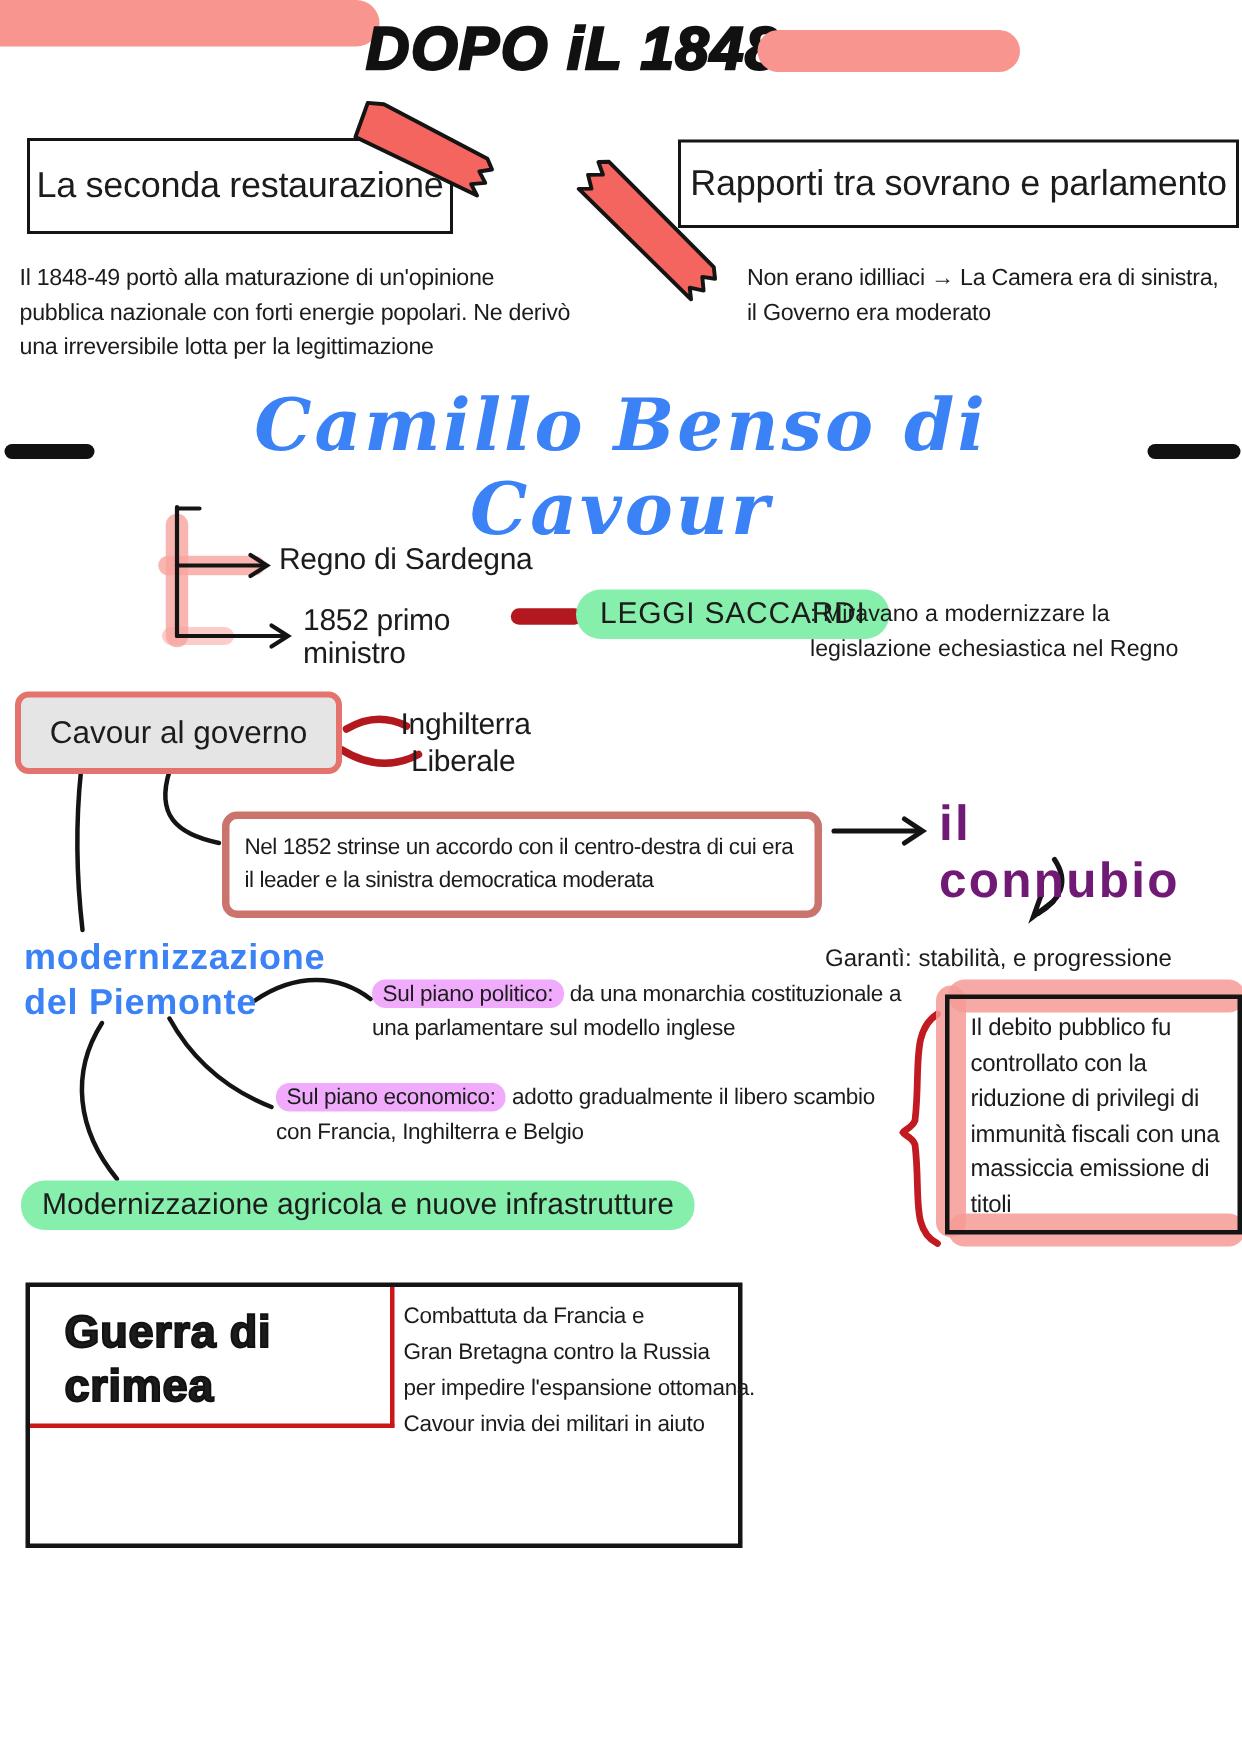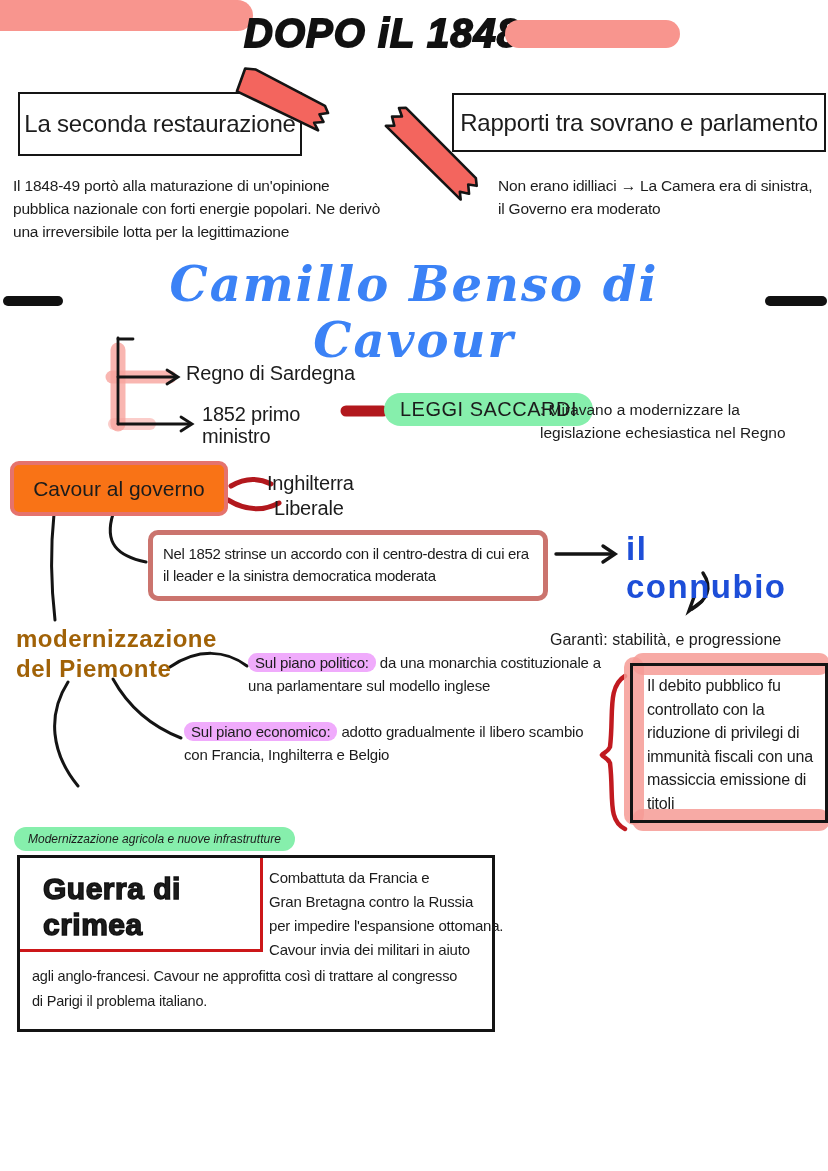--- a/index.html
+++ b/index.html
@@ -37,38 +37,38 @@
 
   .hand{font-size:20px;letter-spacing:-0.2px;line-height:22px;}
   #label-regno{left:186px;top:362px;}
   #label-ministro{left:202px;top:403px;}
 
   .pill{background:#86efac;border-radius:18px;display:inline-block;}
   #leggi-pill{left:384px;top:393px;padding:5px 16px;font-size:20px;letter-spacing:0.5px;}
   #leggi-text{left:540px;top:398px;width:250px;font-size:15.5px;line-height:23px;}
 
   #box-governo{left:10px;top:461px;width:210px;height:47px;border:4px solid #e5736d;border-radius:9px;
-      background:#f97316;display:flex;align-items:center;justify-content:center;font-size:21px;}
+      background:#e5e5e5;display:flex;align-items:center;justify-content:center;font-size:21px;}
   #tag-riformista{left:267px;top:472px;}
   #tag-liberale{left:274px;top:497px;}
 
-  #box-accordo{left:148px;top:530px;width:400px;height:71px;border:5.5px solid #cb746e;border-radius:10px;
+  #box-accordo{left:148px;top:541px;width:400px;height:71px;border:5.5px solid #cb746e;border-radius:10px;
       background:#ffffff;box-sizing:border-box;padding:8px 10px;font-size:15px;line-height:22px;letter-spacing:-0.3px;}
 
-  #connubio{left:626px;top:530px;width:180px;font-weight:bold;font-size:33px;letter-spacing:1.5px;color:#1d4ed8;}
+  #connubio{left:626px;top:530px;width:180px;font-weight:bold;font-size:33px;letter-spacing:1.5px;color:#701a75;}
   #garanti{left:550px;top:611px;font-size:16px;margin-top:20px;}
 
   #mod-title{left:16px;top:624px;width:225px;font-weight:bold;font-size:24px;line-height:30px;
-      letter-spacing:0.5px;color:#a16207;}
+      letter-spacing:0.5px;color:#3b82f6;}
 
   .hl{background:#f0abfc;border-radius:9px;padding:1px 7px;}
   .labeled{font-size:15px;line-height:23px;letter-spacing:-0.2px;}
   #politico{left:248px;top:651px;width:400px;}
   #economico{left:184px;top:720px;width:445px;}
-  #agricola-pill{left:14px;top:827px;padding:5px 14px;border-radius:16px;font-size:12px;font-style:italic;}
+  #agricola-pill{left:14px;top:787px;padding:5px 14px;border-radius:16px;font-size:20px;}
 
   
   #debito-wrap{left:624px;top:652px;width:206px;height:182px;}
   .strip{position:absolute;background:#f69b95;opacity:0.85;border-radius:12px;}
   #debito-box{position:absolute;left:6px;top:11px;width:198px;height:160px;border:3.5px solid #141414;
       box-sizing:border-box;padding:8px 0 0 14px;font-size:16px;line-height:23.5px;letter-spacing:-0.2px;background:transparent;}
 
   
   #crimea-box{left:17px;top:855px;width:478px;height:177px;border:3px solid #141414;box-sizing:border-box;}
   #crimea-title{position:absolute;left:23px;top:13px;font-weight:900;font-size:30px;line-height:36px;
@@ -191,22 +191,20 @@
 
   <div id="crimea-box" class="abs z2">
     <div id="crimea-title" class="ml">Guerra di
 crimea</div>
     <div id="crimea-vline"></div>
     <div id="crimea-hline"></div>
     <div id="crimea-right" class="ml">Combattuta da Francia e
 Gran Bretagna contro la Russia
 per impedire l'espansione ottomana.
 Cavour invia dei militari in aiuto</div>
-    <div id="crimea-bottom" class="ml">agli anglo-francesi. Cavour ne approfitta così di trattare al congresso
-di Parigi il problema italiano.</div>
   </div>
 
   <svg id="svg-over" class="layer" width="828" height="1171">
     <g transform="translate(247,65) rotate(27)">
       <polygon points="0,4 10,0 88,1 94,6 87,11 94,16 86,21 93,26 3,28" fill="#f3655e" stroke="#141414" stroke-width="2.6" stroke-linejoin="round"></polygon>
     </g>
     <g transform="translate(401,103) rotate(44)">
       <polygon points="7,0 106,2 112,7 105,12 112,18 104,23 110,28 5,27 11,21 3,16 10,9 2,5" fill="#f3655e" stroke="#141414" stroke-width="2.6" stroke-linejoin="round"></polygon>
     </g>
   </svg>

